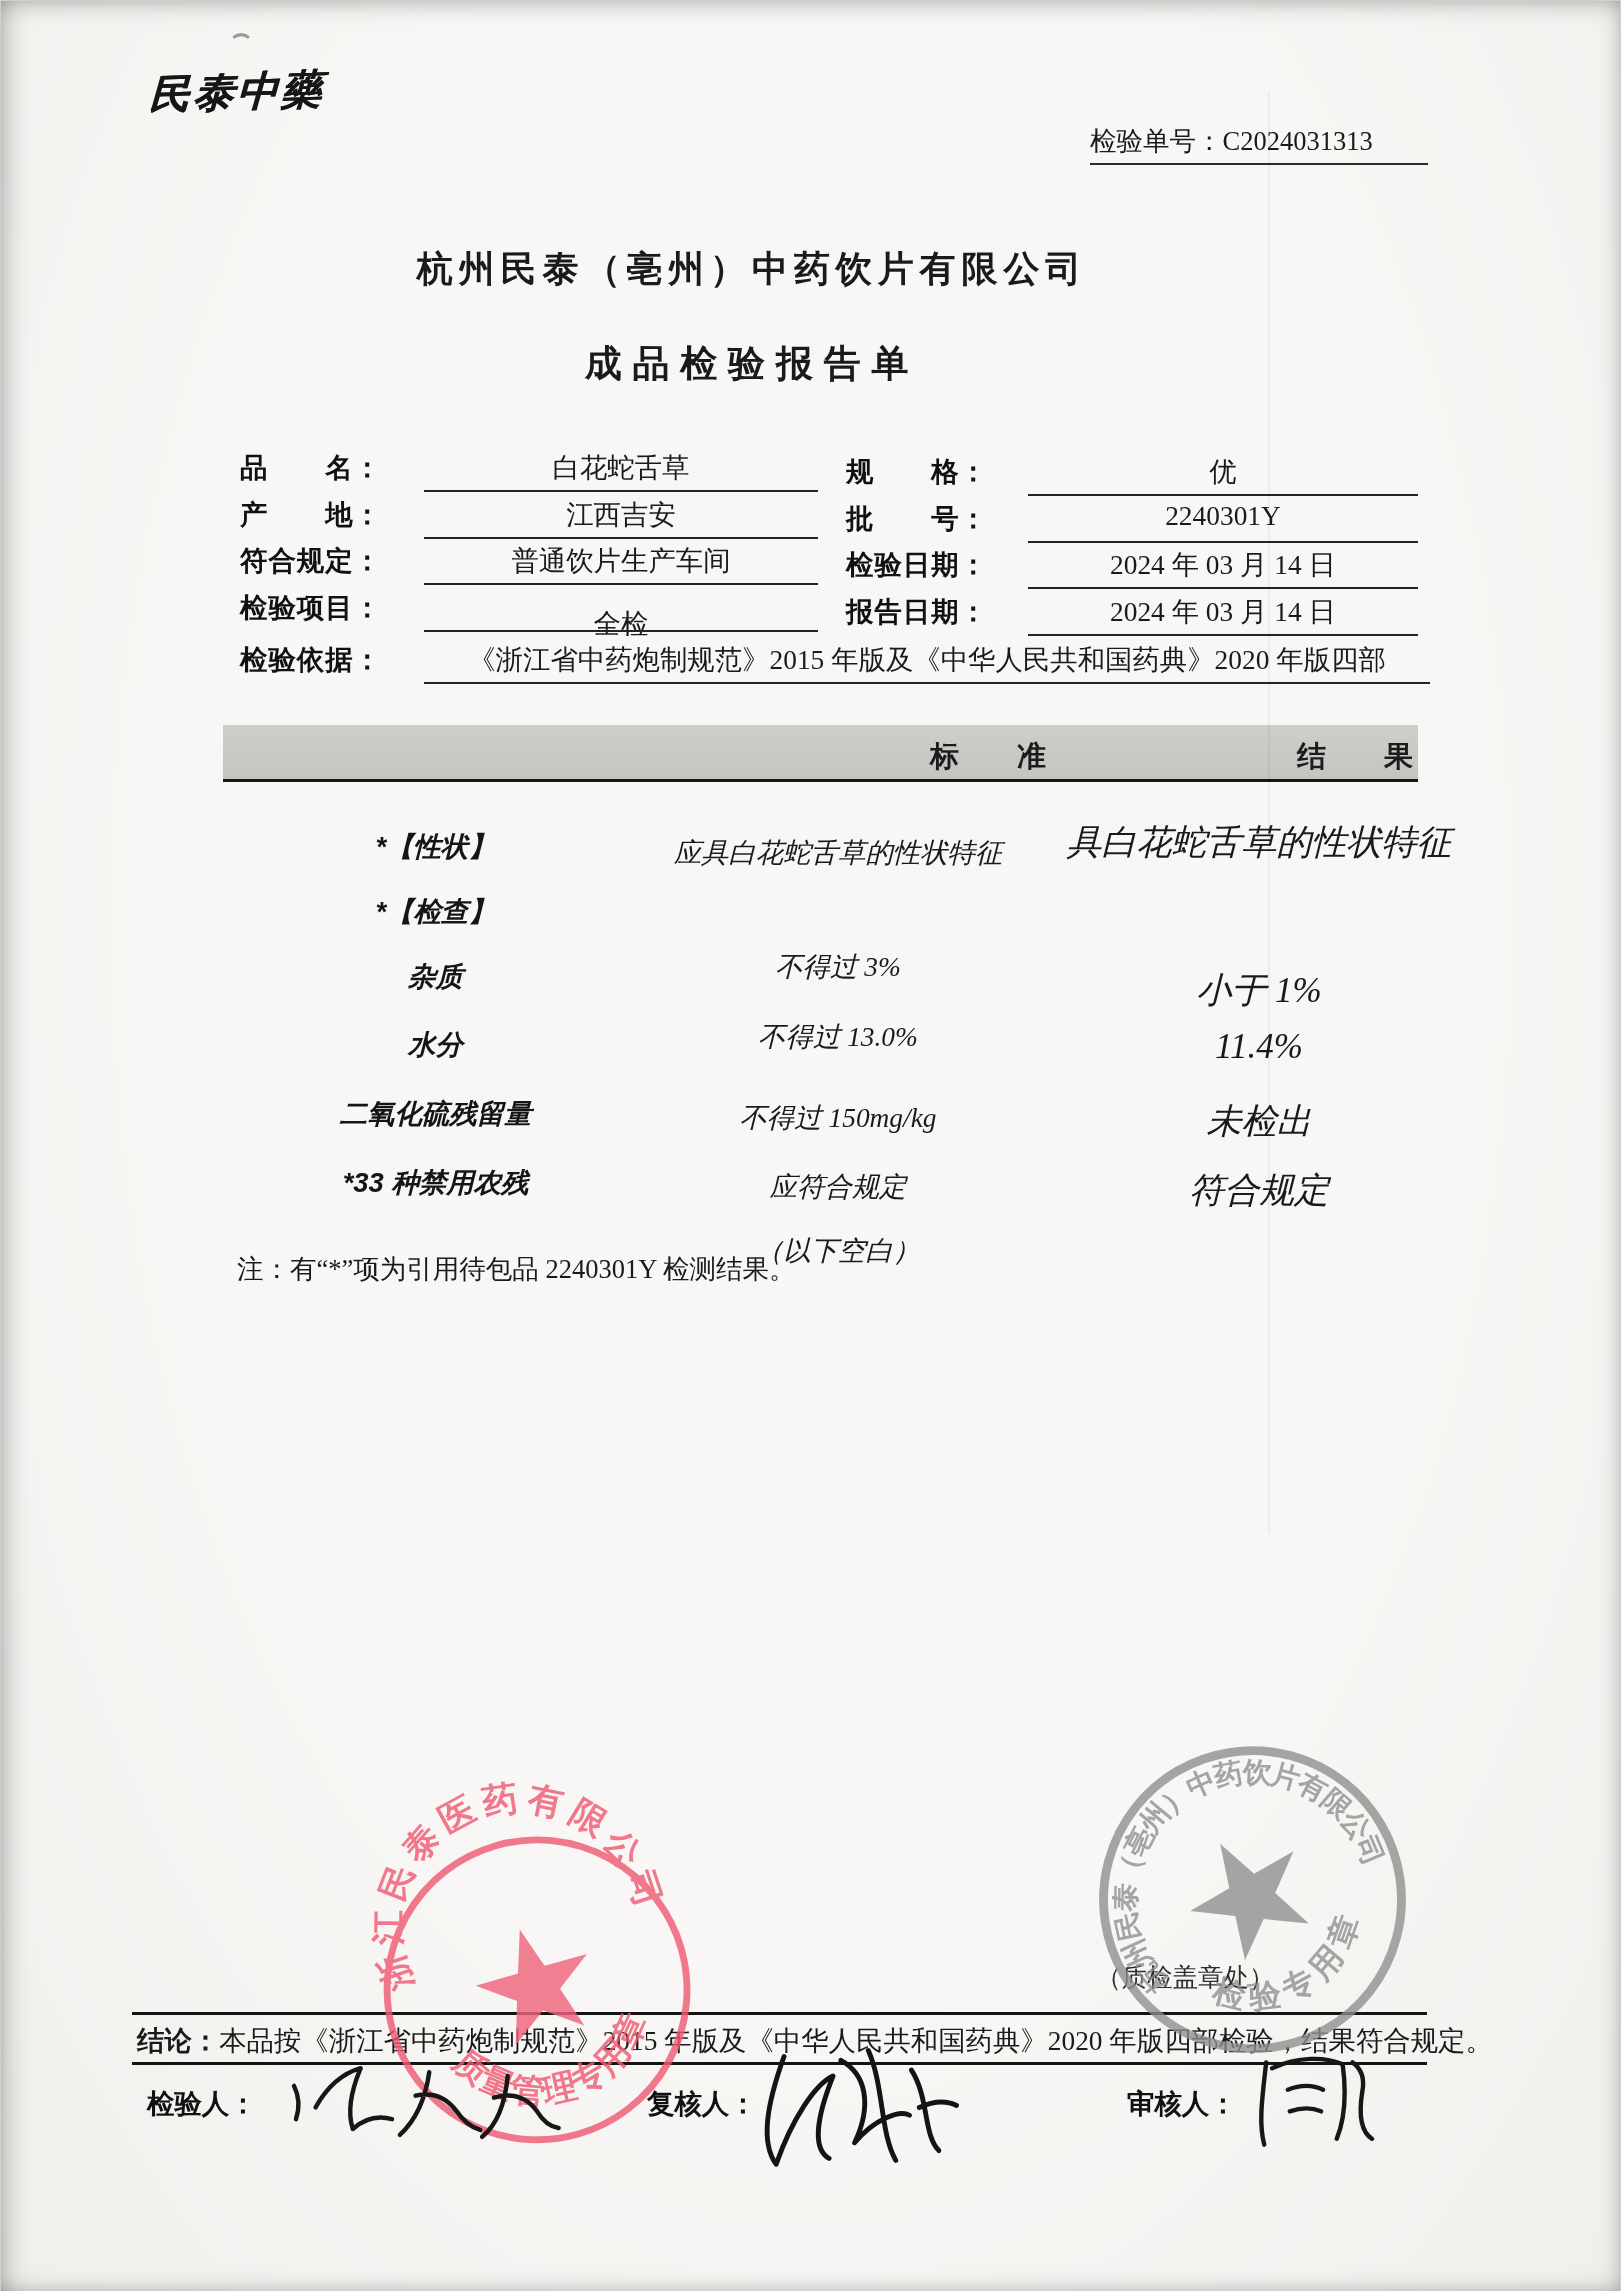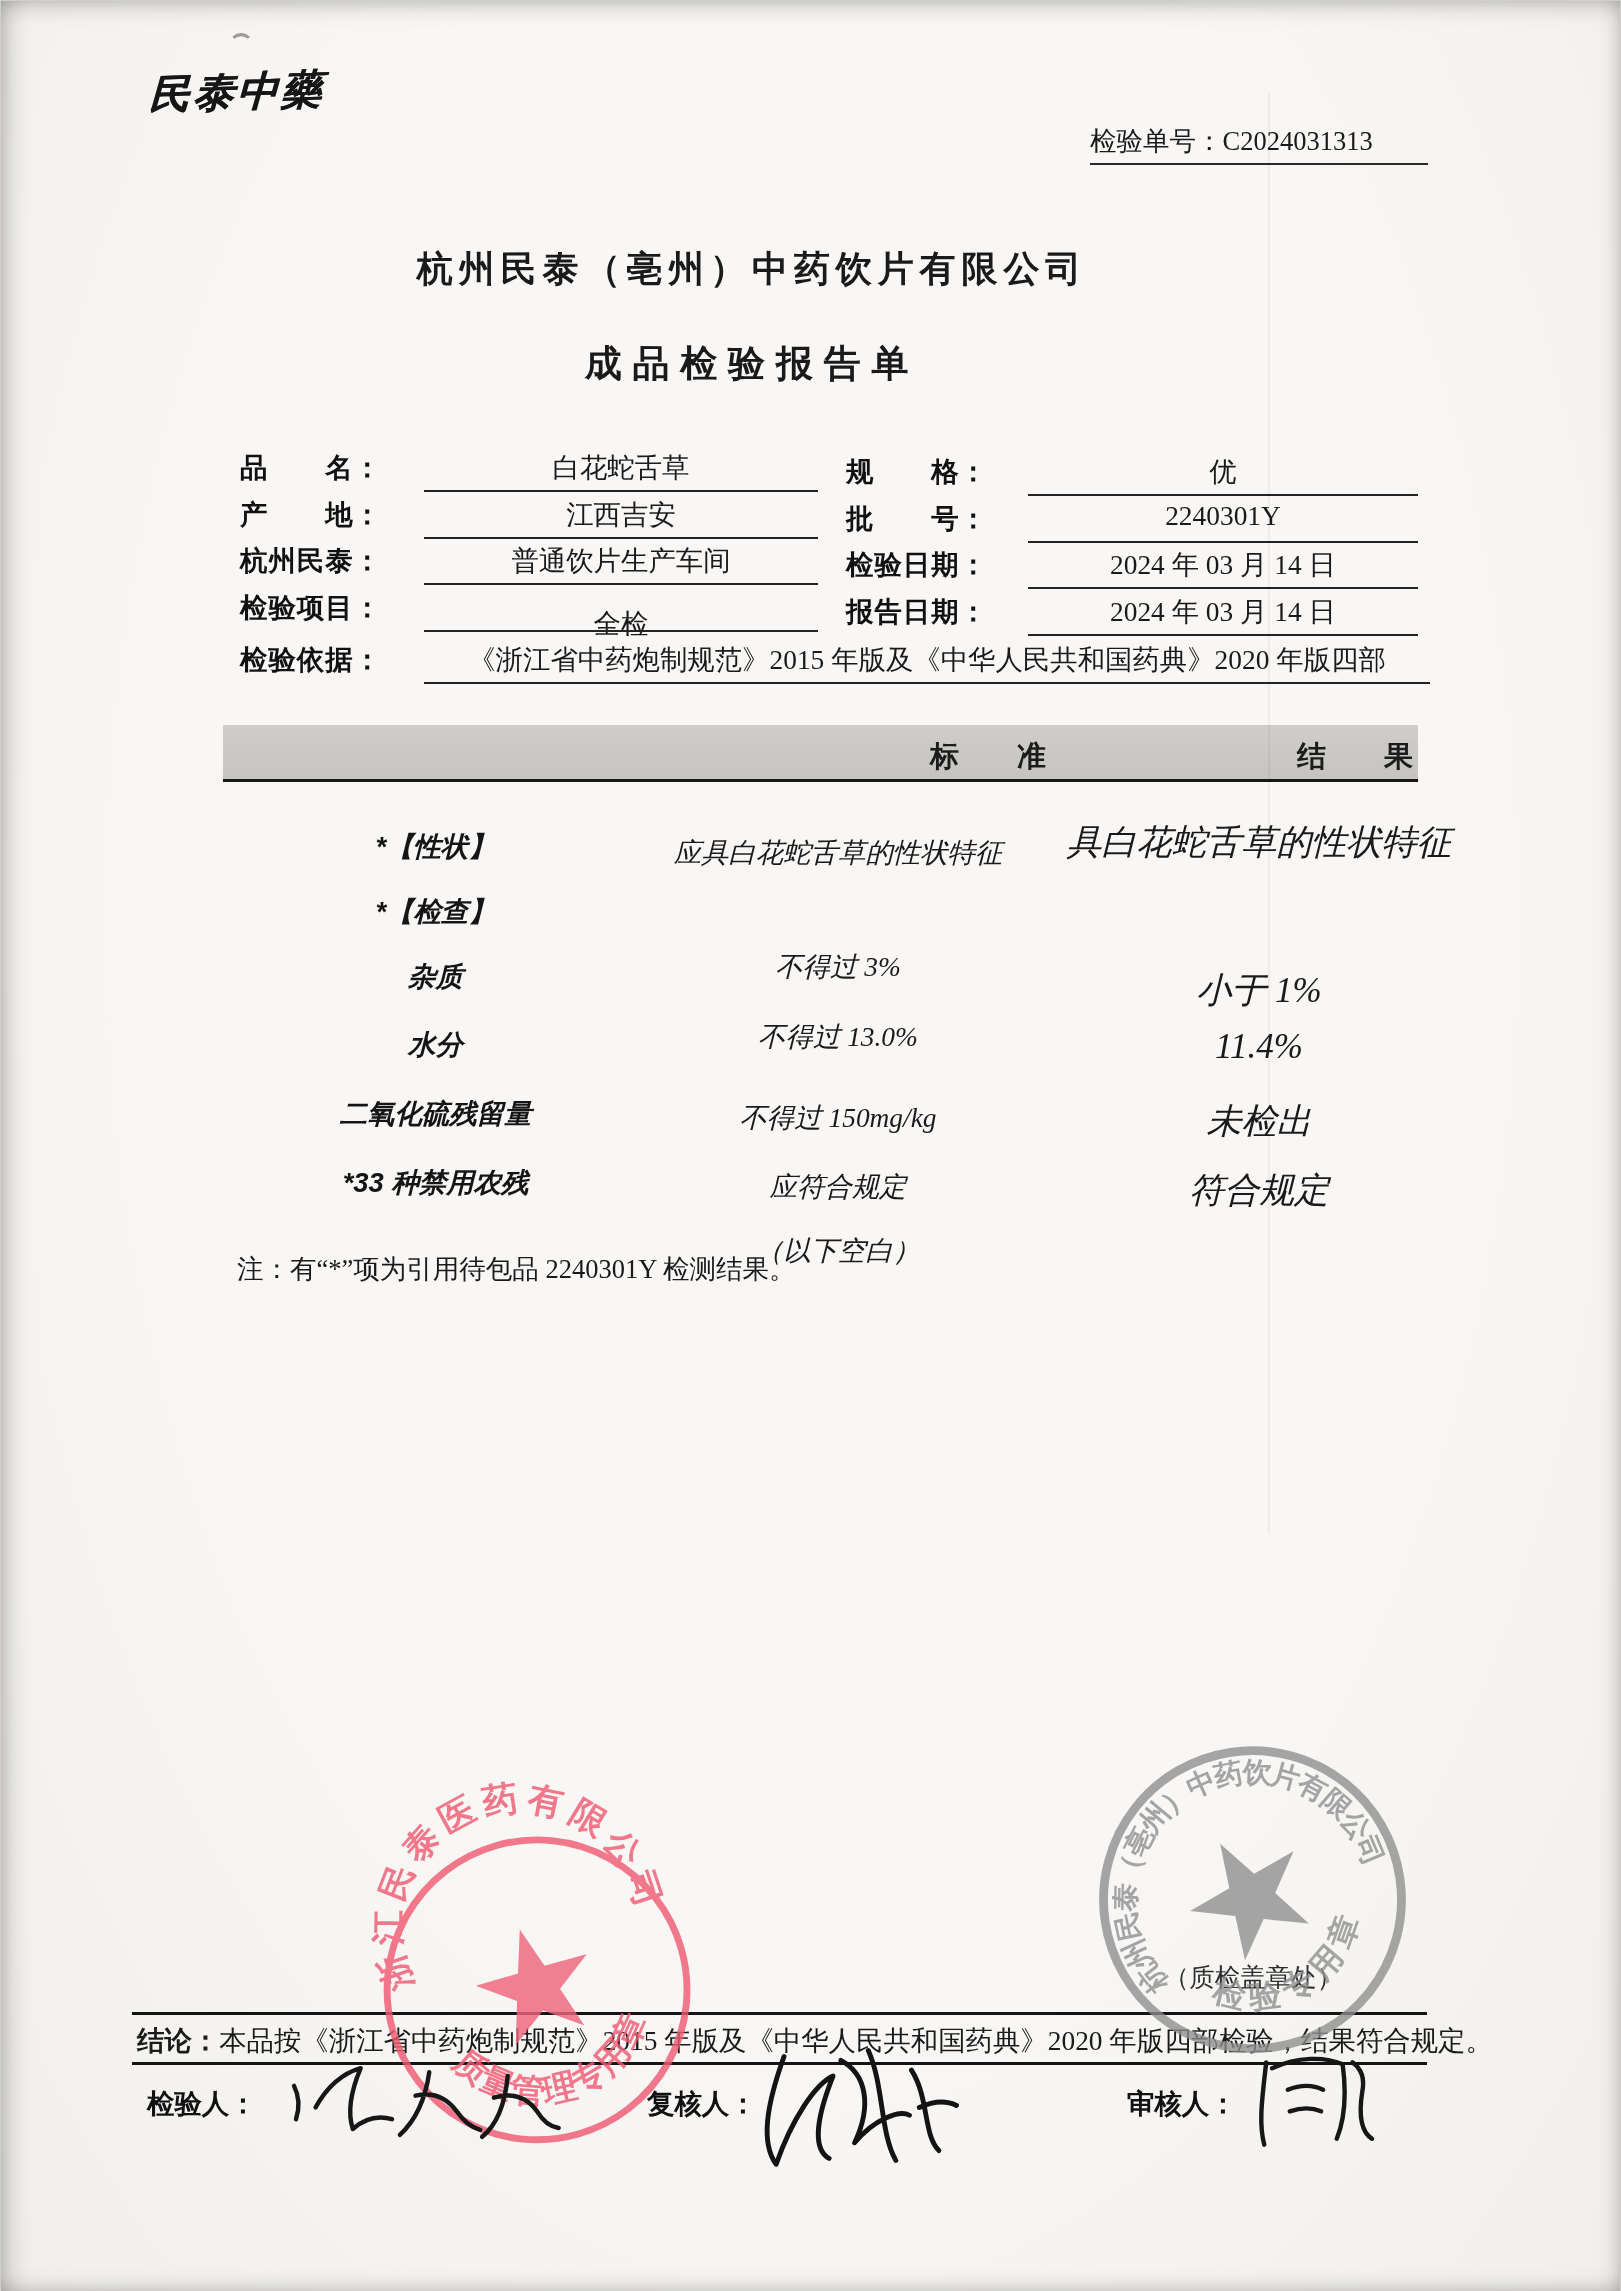--- a/index.html
+++ b/index.html
@@ -86,21 +86,21 @@
     left:137px;top:2023px;width:1304px;
     font-size:27.4px;white-space:nowrap;
   }
   .conclusion b{font-family:"Liberation Sans", sans-serif;font-weight:700;}
   .sig-label{
     font-family:"Liberation Sans", sans-serif;
     font-weight:700;font-size:27.4px;white-space:nowrap;color:#111;
   }
   .stamp-here{
     left:1096px;top:1960px;width:314px;
-    font-size:25.5px;color:#2d2d2d;text-align:center;white-space:nowrap;
+    font-size:25.5px;color:#2d2d2d;text-align:left;white-space:nowrap;
   }
   .fold-line{left:1268px;top:93px;width:2px;height:1441px;background:rgba(0,0,0,0.045);}
   svg.overlay{position:absolute;left:0;top:0;z-index:5;}
   svg.overlay text{font-family:"Liberation Serif", serif;font-weight:700;}
 </style>
 </head>
 <body>
 
 <div class="page">
 
@@ -112,21 +112,21 @@
   <div class="abs report-title">成品检验报告单</div>
 
   <div class="abs f-label lcol-label" style="top:450px">品　　名：</div>
   <div class="abs f-value lcol-value" style="top:450px">白花蛇舌草</div>
   <div class="abs f-line lcol-line" style="top:490px"></div>
 
   <div class="abs f-label lcol-label" style="top:497px">产　　地：</div>
   <div class="abs f-value lcol-value" style="top:497px">江西吉安</div>
   <div class="abs f-line lcol-line" style="top:537px"></div>
 
-  <div class="abs f-label lcol-label" style="top:543px">杭州民泰：</div>
+  <div class="abs f-label lcol-label" style="top:543px">符合规定：</div>
   <div class="abs f-value lcol-value" style="top:543px">普通饮片生产车间</div>
   <div class="abs f-line lcol-line" style="top:583px"></div>
 
   <div class="abs f-label lcol-label" style="top:590px">检验项目：</div>
   <div class="abs f-value lcol-value" style="top:606px">全检</div>
   <div class="abs f-line lcol-line" style="top:630px"></div>
 
   <div class="abs f-label rcol-label" style="top:454px">规　　格：</div>
   <div class="abs f-value rcol-value" style="top:454px">优</div>
   <div class="abs f-line rcol-line" style="top:494px"></div>

